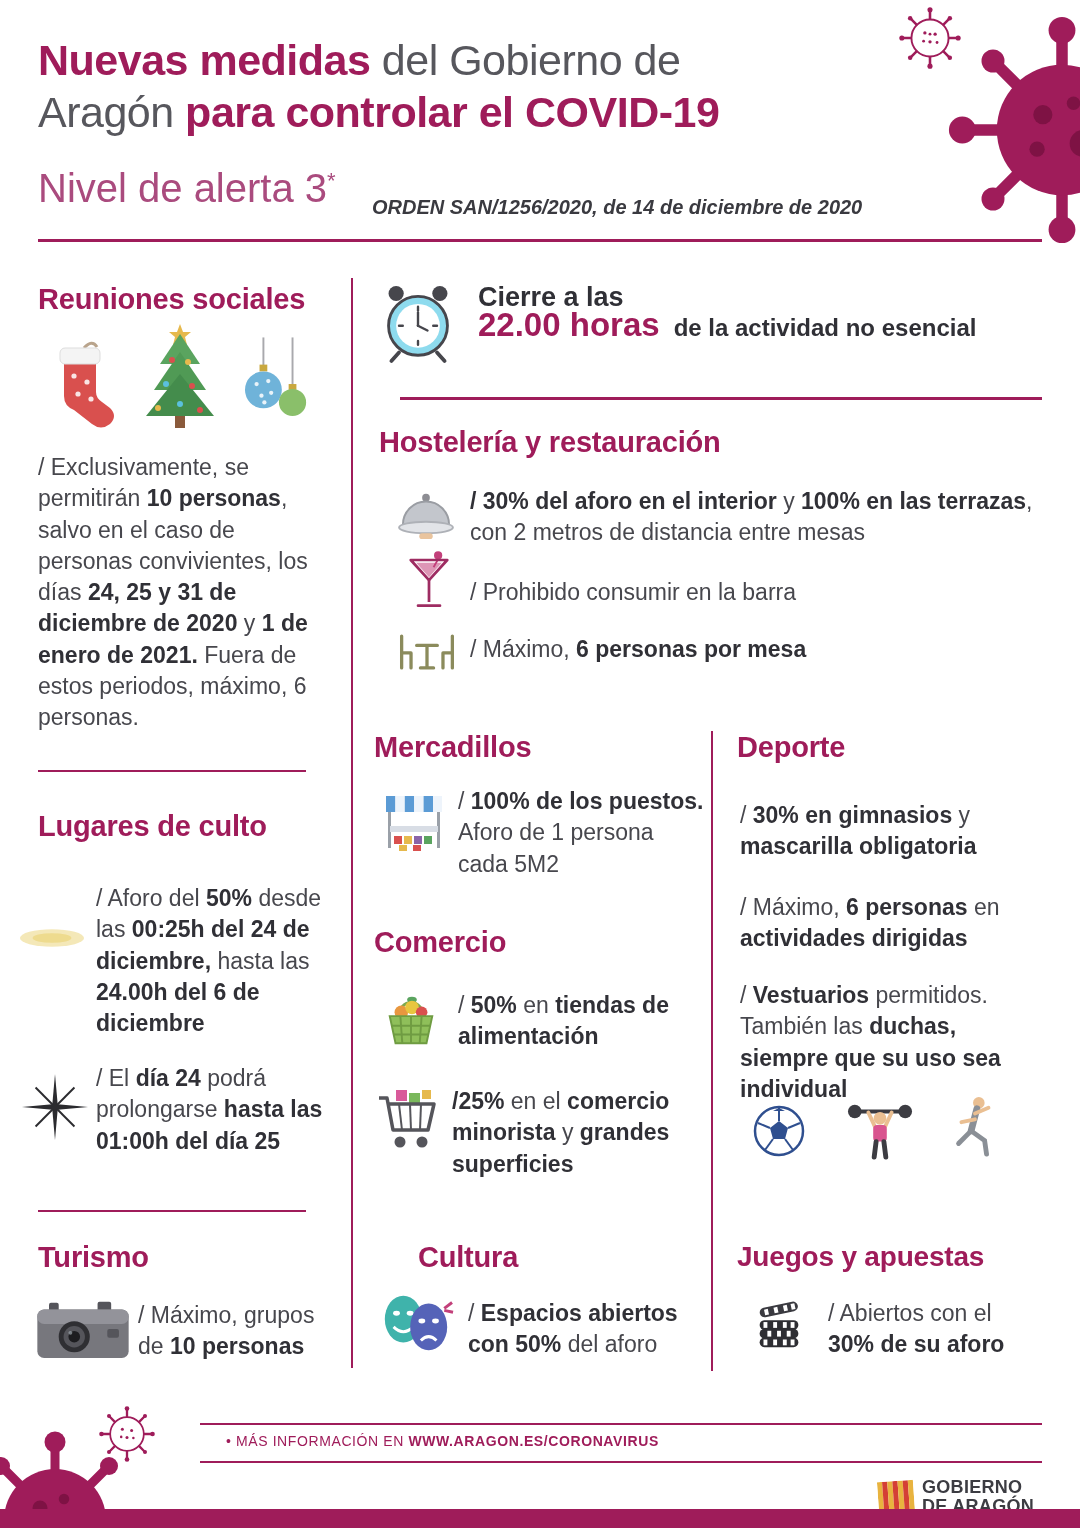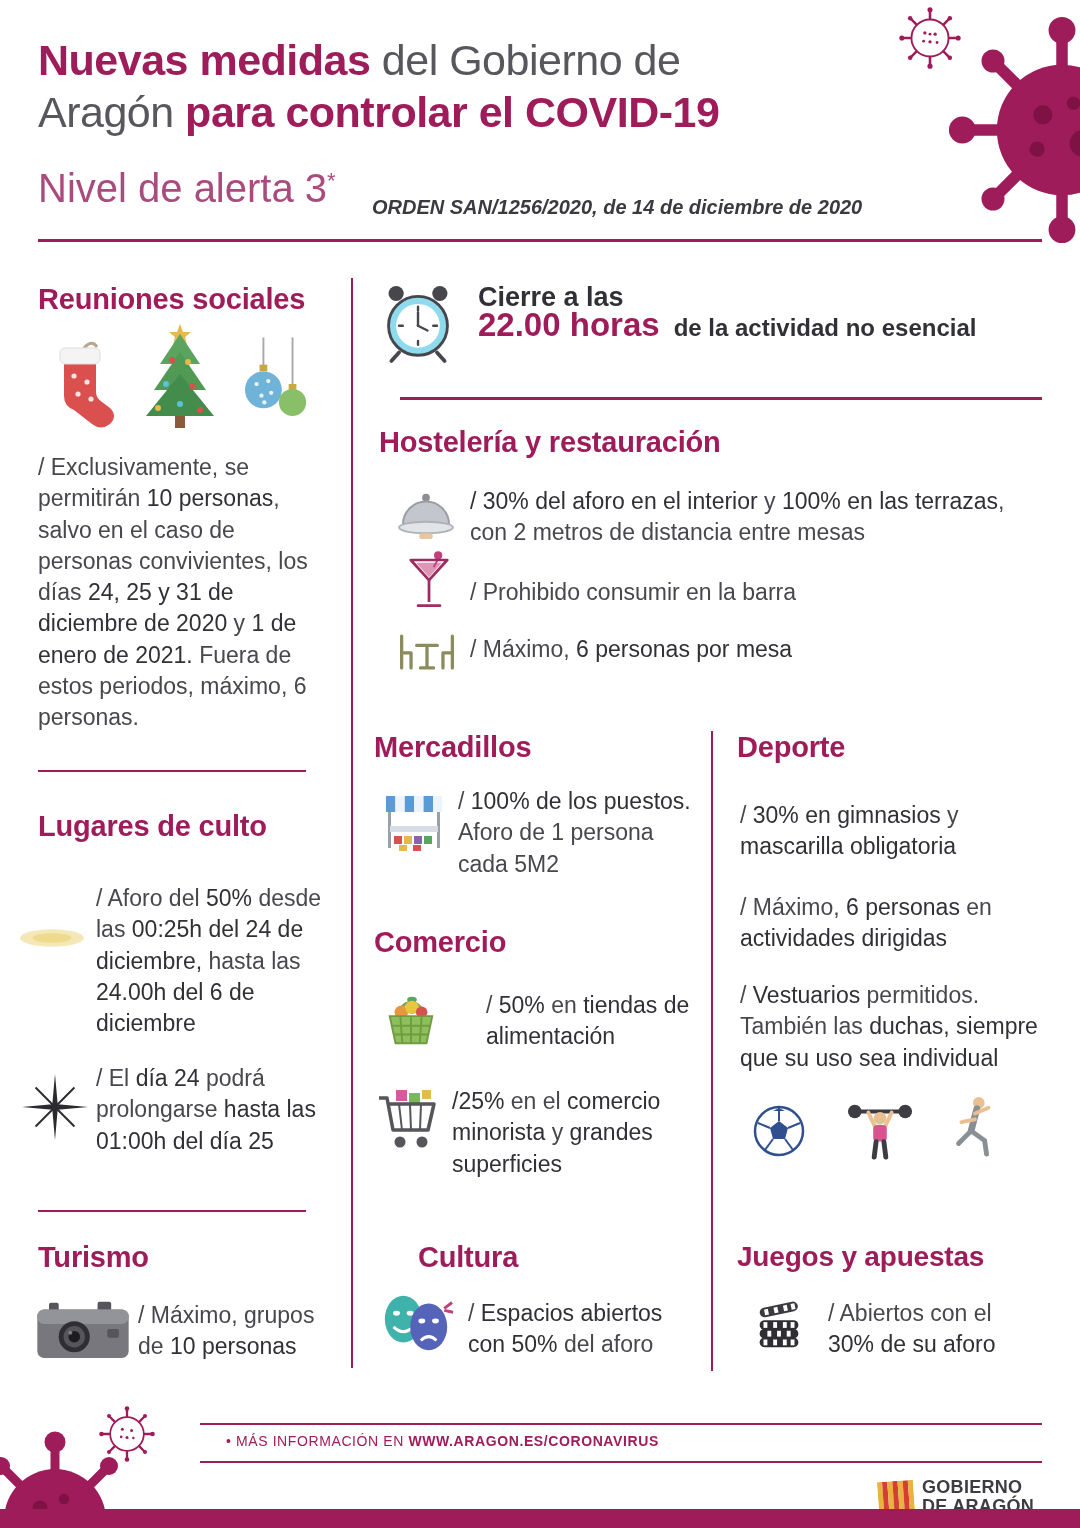--- a/index.html
+++ b/index.html
@@ -17,21 +17,21 @@
   .t-line{white-space:nowrap;}
   .t-acc{color:var(--accent);font-weight:700;text-align:right;}
   .t-gray{color:var(--title_gray);font-weight:500;}
   .alert{position:absolute;left:38px;top:166px;font-size:40px;color:var(--accent_light);font-weight:400;}
   .alert sup{font-size:22px;}
   .order{position:absolute;left:372px;top:196px;font-size:20px;font-style:italic;font-weight:600;color:#3a3a40;}
   .rule{position:absolute;background:var(--accent);}
   
   .sec-title{position:absolute;font-size:29px;font-weight:700;color:var(--accent);letter-spacing:-0.2px;}
   .item{position:absolute;font-size:23px;line-height:1.36;color:var(--text);}
-  .b{font-weight:400;color:var(--text_strong);margin-top:16px;}
+  .b{font-weight:700;color:var(--text_strong);margin-top:16px;}
   
   .closure-intro{position:absolute;left:478px;top:282px;font-size:27px;font-weight:700;color:var(--text_strong);}
   .closure-line2{position:absolute;left:478px;top:306px;display:flex;align-items:baseline;gap:14px;white-space:nowrap;}
   .closure-time{font-size:33px;font-weight:700;color:var(--accent);}
   .closure-suffix{font-size:24px;font-weight:700;color:var(--text_strong);}
   
   .footer-info{position:absolute;left:226px;top:1433px;font-size:14px;letter-spacing:.6px;color:var(--accent);}
   .footer-link{font-weight:700;}
   .logo{position:absolute;left:878px;top:1478px;display:flex;gap:8px;align-items:center;}
   .logo-text{font-weight:700;color:#3c3c42;font-size:18px;line-height:19px;letter-spacing:.3px;}
@@ -302,21 +302,21 @@
       <polygon points="8,26 52,26 46,54 14,54" fill="#8fbf5a" stroke="#6f9c42" stroke-width="2"></polygon>
       <g stroke="#6f9c42" stroke-width="2">
         <line x1="19" y1="26" x2="21" y2="54"></line>
           <line x1="30" y1="26" x2="30" y2="54"></line>
           <line x1="41" y1="26" x2="39" y2="54"></line>
         <line x1="10" y1="36" x2="50" y2="36"></line>
           <line x1="12" y1="45" x2="48" y2="45"></line>
       </g>
     </svg>
   </div>
-  <p class="item" style="left:486px;top:990px;width:245px;"><span>/ </span><span class="b">50%</span><span> en </span><span class="b">tiendas de alimentación</span></p>
+  <p class="item" style="left:458px;top:990px;width:245px;"><span>/ </span><span class="b">50%</span><span> en </span><span class="b">tiendas de alimentación</span></p>
   <div class="icon" style="left:376px;top:1086px;width:70px;height:70px;">
     <svg viewBox="0 0 70 66">
       <rect x="20" y="2" width="11" height="11" fill="#d95a9a"></rect>
       <rect x="33" y="5" width="11" height="10" fill="#7ab85c"></rect>
       <rect x="46" y="2" width="9" height="9" fill="#e6b94d"></rect>
       <path d="M3 10 H11 L17 42 H52 L58 16 H13" fill="none" stroke="#55555b" stroke-width="3.5" stroke-linejoin="round"></path>
       <g stroke="#55555b" stroke-width="2">
         <line x1="23" y1="16" x2="26" y2="42"></line>
           <line x1="34" y1="16" x2="35" y2="42"></line>
           <line x1="45" y1="16" x2="44" y2="42"></line>

